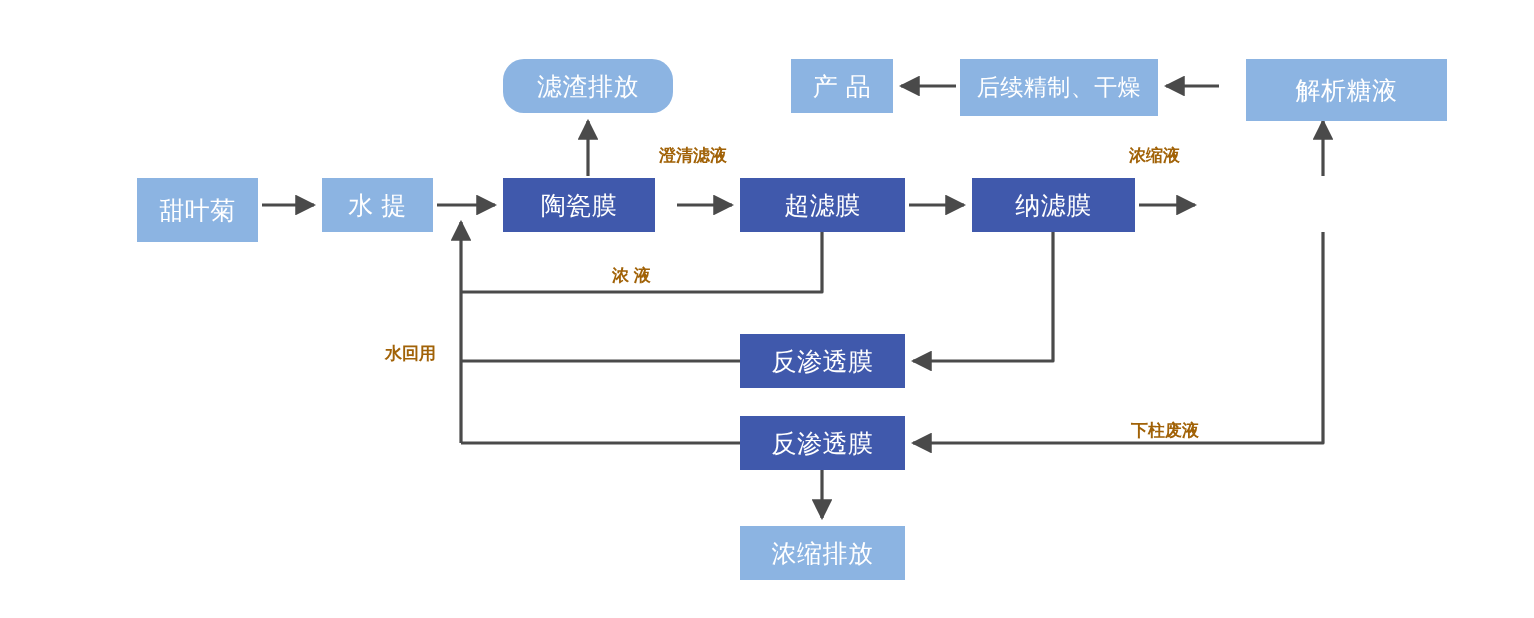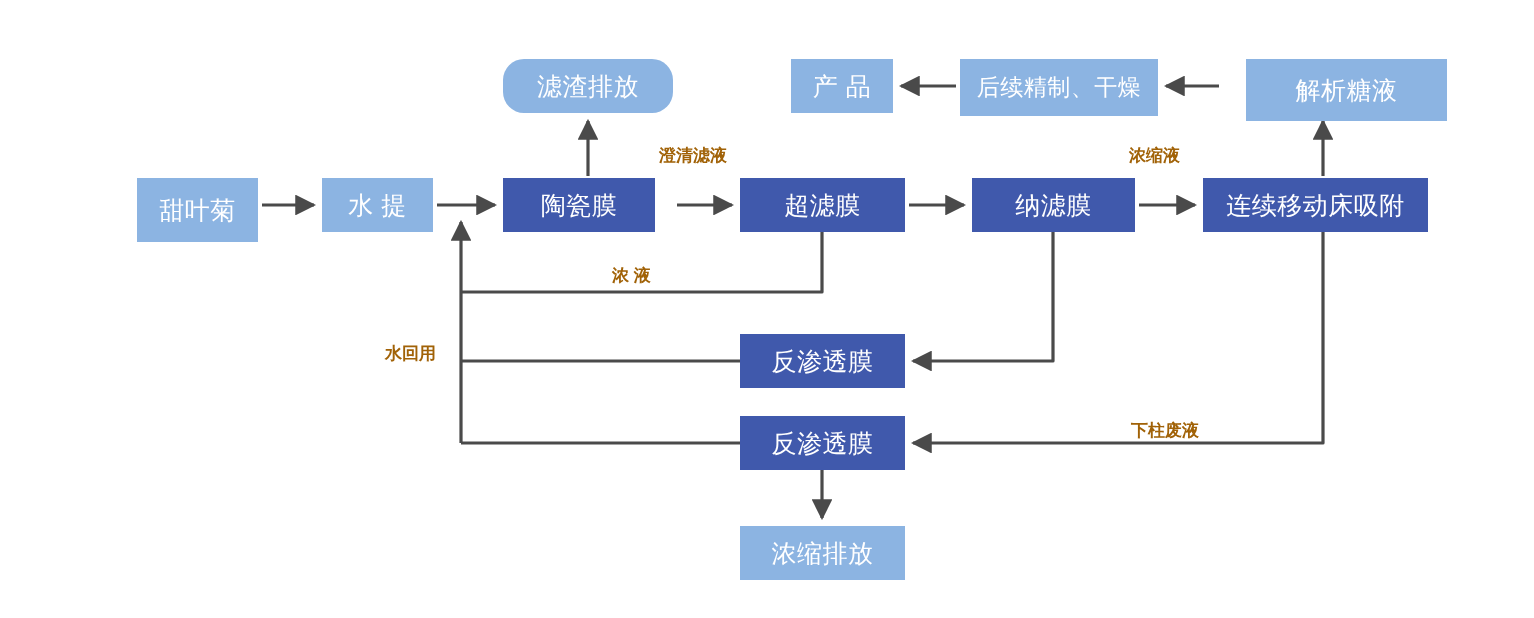--- a/index.html
+++ b/index.html
@@ -117,23 +117,20 @@
   </div>
 
   <div class="node dark" style="left:740px;top:178px;width:165px;height:54px;">
     <span>超滤膜</span>
   </div>
 
   <div class="node dark" style="left:972px;top:178px;width:163px;height:54px;">
     <span>纳滤膜</span>
   </div>
 
-  <div class="node dark" style="left:1203px;top:178px;width:225px;height:54px;">
-    <span>连续移动床吸附</span>
-  </div>
 
   <div class="node light" style="left:791px;top:59px;width:102px;height:54px;">
     <span>产 品</span>
   </div>
 
   <div class="node light" style="left:960px;top:59px;width:198px;height:57px;font-size:23px;">
     <span>后续精制、干燥</span>
   </div>
 
   <div class="node light" style="left:1223px;top:59px;width:201px;height:62px;margin-left:23px;">

